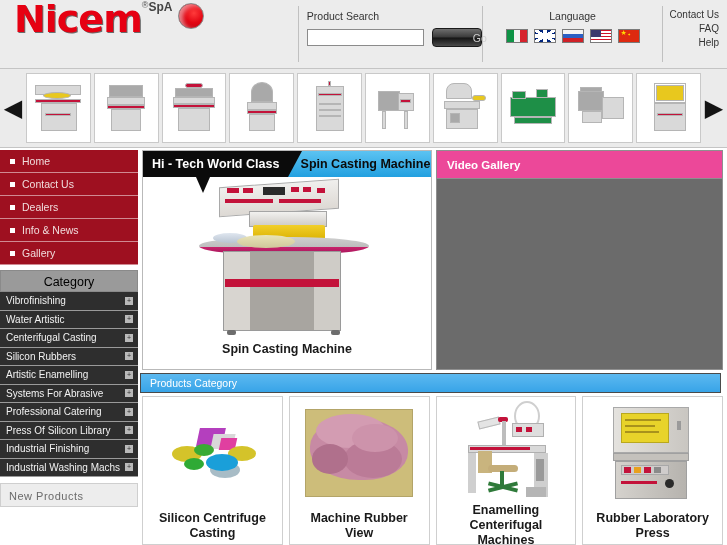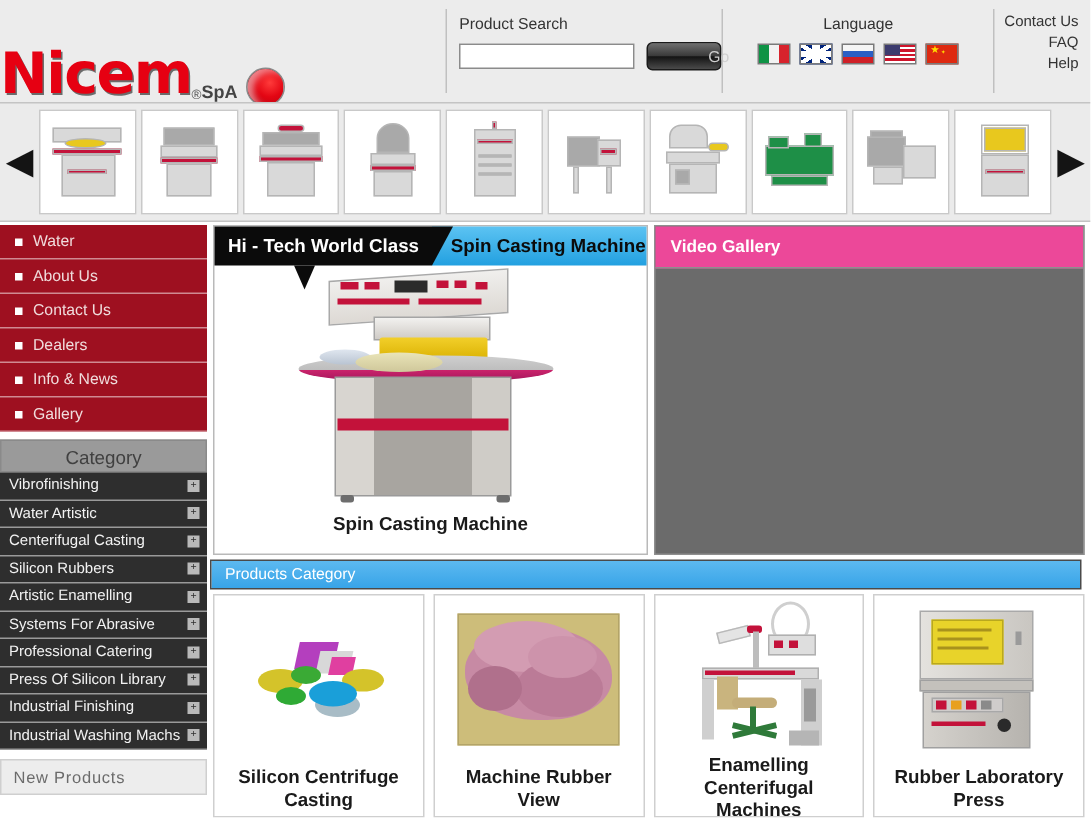--- a/index.html
+++ b/index.html
@@ -12,21 +12,21 @@
   .page { width: 727px; height: 545px; position: relative; background:#fff; }
 
   
   .header {
     height: 68px; width: 727px;
     background: #ececec;
     display: flex; align-items: stretch;
     position: relative;
   }
   .logo-zone {
-    width: 330px; display: flex; align-items: flex-end; padding-left: 0;
+    width: 330px; display: flex; align-items: flex-start; padding-left: 14px;
   }
   .logo-word {
     font-family: "DejaVu Sans", sans-serif;
     font-weight: bold; font-size: 38px; color: #e60012;
     letter-spacing: -1px; line-height: 1;
     text-shadow: 1px 1px 0 #6b6b6b;
   }
   .logo-reg { font-size: 9px; color:#555; vertical-align: super; font-family:"Liberation Sans",sans-serif; text-shadow:none; }
   .logo-spa { font-size: 12px; color:#444; font-weight:bold; font-family:"Liberation Sans",sans-serif; text-shadow:none; }
   .logo-ball {
@@ -104,21 +104,21 @@
 
   
   .sidebar { position:absolute; left:0; top:150px; width:138px; }
   .nav-item {
     background:#9e1020; color:#f0dcdc; font-size:10.5px; height:23px;
     display:flex; align-items:center; padding-left:10px; gap:7px;
     border-bottom:1px solid #d08a92; cursor:pointer;
   }
   .nav-bullet { width:5px; height:5px; background:#fff; display:inline-block; }
   .cat-header {
-    background:#9a9a9a; color:#404040; text-align:center; font-size:12.5px;
+    background:#9a9a9a; color:#000000; text-align:center; font-size:12.5px;
     height:22px; line-height:22px; margin-top:5px; border:1px solid #8a8a8a;
   }
   .cat-item {
     background:#2e2e2e; color:#f2f2f2; font-size:10px; height:18.5px;
     display:flex; align-items:center; justify-content:space-between;
     padding:0 5px 0 6px; border-bottom:1px solid #9a9a9a; cursor:pointer;
   }
   .cat-plus {
     width:8px; height:8px; background:#b9b9b9; color:#2e2e2e; font-size:7px;
     line-height:8px; text-align:center; display:inline-block;
@@ -366,25 +366,21 @@
         </div>
       </div>
 
     </div>
     <div class="car-arrow">▶</div>
   </div>
 
   <div class="sidebar">
     <div class="nav-item">
       <span class="nav-bullet"></span>
-      <span>Water</span>
-    </div>
-    <div class="nav-item">
-      <span class="nav-bullet"></span>
-      <span>About Us</span>
+      <span>Home</span>
     </div>
     <div class="nav-item">
       <span class="nav-bullet"></span>
       <span>Contact Us</span>
     </div>
     <div class="nav-item">
       <span class="nav-bullet"></span>
       <span>Dealers</span>
     </div>
     <div class="nav-item">

